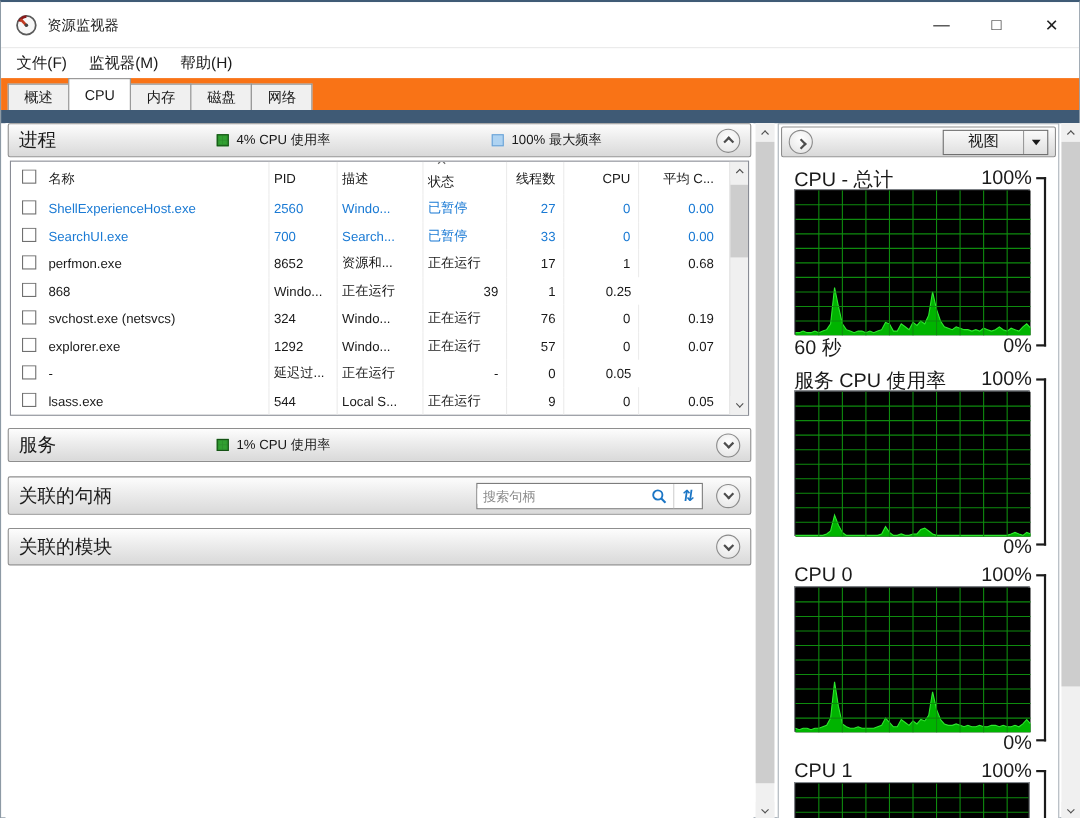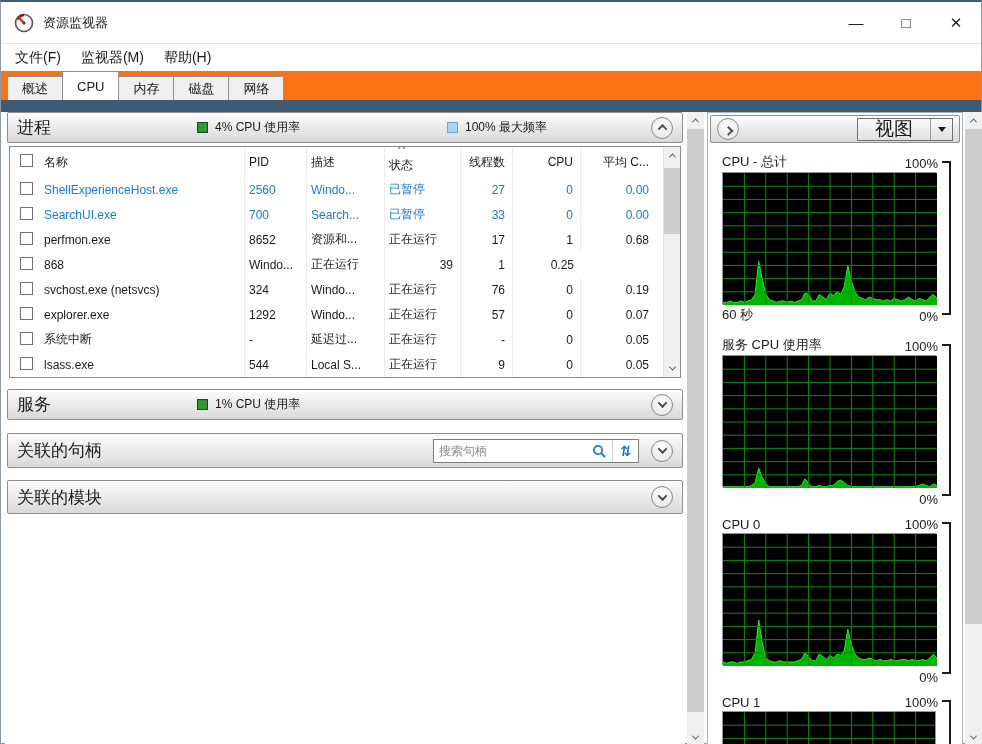--- a/index.html
+++ b/index.html
@@ -76,26 +76,26 @@
 
   
   #midscroll { left:686px; top:110px; height:634px; }
   #rightscroll { left:964px; top:110px; height:634px; }
 
   
   .rpanel { position:absolute; left:706px; top:110px; width:256px; height:634px; background:#fff; border:1px solid #aab2ba; overflow:hidden; }
   .rtoolbar { position:absolute; left:2px; top:2px; right:2px; height:28px; border:1px solid #8e8e8e; border-radius:2px; background:linear-gradient(#fdfdfd,#ececec 45%,#d9d9d9); display:flex; align-items:center; padding:0 6px; }
   .rtoolbar .circlebtn { margin-left:2px; }
   .viewbtn { margin-left:auto; display:flex; height:23px; width:96px; border:1px solid #707070; background:linear-gradient(#fafafa,#e0e0e0); }
-  .viewbtn .vlabel { flex:1; display:flex; align-items:center; justify-content:center; font-size:19px; }
+  .viewbtn .vlabel { flex:1; display:flex; align-items:center; justify-content:center; font-size:14px; }
   .viewbtn .varrow { width:22px; border-left:1px solid #9a9a9a; display:flex; align-items:center; justify-content:center; }
   .tri-down { width:0; height:0; border-left:4px solid transparent; border-right:4px solid transparent; border-top:5px solid #1a1a1a; }
 
   .gsec { position:absolute; left:14px; width:238px; }
-  .grow { width:216px; height:20px; display:flex; justify-content:space-between; align-items:flex-end; font-size:13px; }
+  .grow { width:216px; height:20px; display:flex; justify-content:space-between; align-items:flex-start; font-size:18px; }
   .gwrap { width:214px; height:132px; border:1px solid #8f959b; background:#000; margin-top:1px; }
   .gwrap svg { display:block; }
   .gwrap.clip { height:36px; overflow:hidden; }
   .bracket { position:absolute; left:220px; width:9px; border:2px solid #1b1b1b; border-left:none; }
 </style>
 </head>
 <body>
 
 <div id="frame">
 
@@ -215,21 +215,20 @@
             <span class="cell sep">explorer.exe</span>
             <span class="cell sep">1292</span>
             <span class="cell sep">Windo...</span>
             <span class="cell sep">正在运行</span>
             <span class="cell sep r">57</span>
             <span class="cell sep r">0</span>
             <span class="cell r">0.07</span>
           </div>
           <div class="trow">
             <span class="cell"><span class="cbx"></span></span>
-            <span class="cell sep">系统中断</span>
             <span class="cell sep">-</span>
             <span class="cell sep">延迟过...</span>
             <span class="cell sep">正在运行</span>
             <span class="cell sep r">-</span>
             <span class="cell sep r">0</span>
             <span class="cell r">0.05</span>
           </div>
           <div class="trow">
             <span class="cell"><span class="cbx"></span></span>
             <span class="cell sep">lsass.exe</span>

